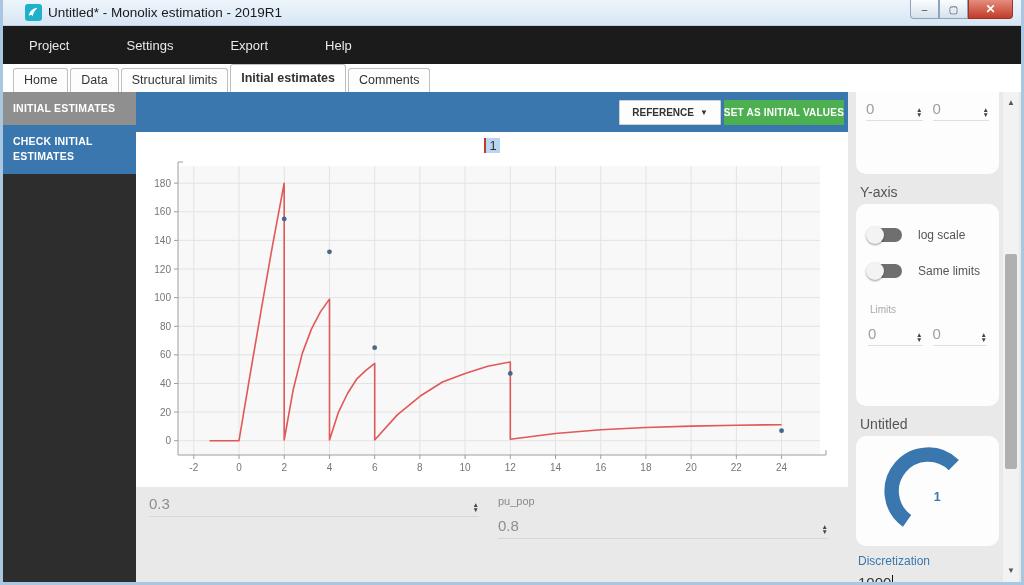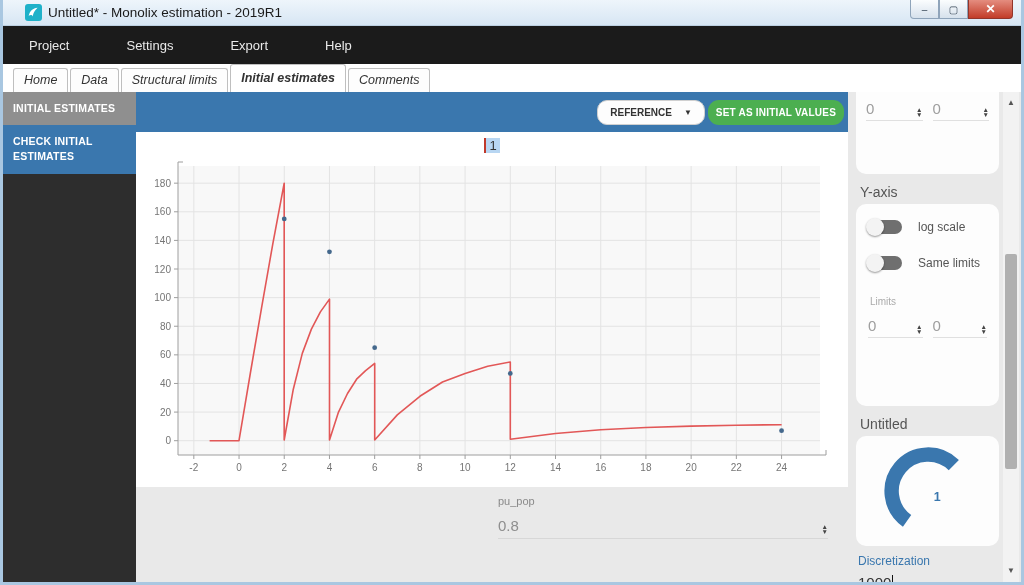--- a/index.html
+++ b/index.html
@@ -15,35 +15,35 @@
   .win-btn { width:29px; height:19px; border:1px solid #8fa4ba; border-top:none; background:linear-gradient(#fbfdfe,#d6e1ec); color:#3b4a5a; font-size:10px; display:flex; align-items:center; justify-content:center; }
   .win-btn.first { border-radius:0 0 0 4px; }
   .win-btn.close { width:45px; border-radius:0 0 4px 0; background:linear-gradient(#e48d7f,#c23c28); color:#fff; font-weight:bold; font-size:12px; border-color:#93352a; }
 
   
   .menubar { height:38px; background:#1b1b1b; display:flex; align-items:center; padding-left:26px; gap:5px; }
   .menu-item { color:#e9e9e9; font-size:13px; padding:10px 24px 10px 0; margin-right:28px; cursor:default; }
 
   
   .tabbar { height:28px; background:#ffffff; display:flex; align-items:flex-end; padding-left:10px; position:relative; }
-  .tab { font-size:12.5px; color:#333; background:#fdfdfd; border:1px solid #bfbfbf; border-bottom:none; border-radius:3px 3px 0 0; padding:4px 10px 5px 10px; margin-right:2px; height:24px;font-style:italic; }
+  .tab { font-size:12.5px; color:#333; background:#fdfdfd; border:1px solid #bfbfbf; border-bottom:none; border-radius:3px 3px 0 0; padding:4px 10px 5px 10px; margin-right:2px; height:24px; }
   .tab.active { font-weight:bold; height:28px; background:#fff; position:relative; z-index:2; padding-top:6px; }
 
   
   .content { display:flex; height:490px; }
   .sidebar { width:133px; background:#2d2d2d; flex:none; }
   .side-item { color:#fff; font-size:10.5px; font-weight:bold; padding:9px 10px; line-height:1.45; letter-spacing:.2px; }
   .side-item.gray { background:#8f8f8f; }
   .side-item.active { background:#3a77ae; }
 
   .main { width:712px; flex:none; display:flex; flex-direction:column; background:#e9e9e9; }
   .bluebar { height:40px; background:#3a77ae; display:flex; align-items:center; justify-content:flex-end; padding-right:4px; gap:3px; flex:none; }
-  .btn-ref { background:#fdfdfd; border:1px solid #d0d0d0; border-radius:10px; font-size:10px; font-weight:bold; color:#333; padding:6px 12px; display:flex; align-items:center; gap:12px; }
+  .btn-ref { background:#fdfdfd; border:1px solid #d0d0d0; border-radius:1px; font-size:10px; font-weight:bold; color:#333; padding:6px 12px; display:flex; align-items:center; gap:6px; }
   .btn-ref .arrow { font-size:8px; color:#333; }
-  .btn-green { background:#4caf50; border-radius:11px; font-size:10px; font-weight:bold; color:#fff; padding:7px 8px; letter-spacing:.2px; }
+  .btn-green { background:#4caf50; border-radius:0; font-size:10px; font-weight:bold; color:#fff; padding:7px 0; letter-spacing:.2px; }
 
   .chart-panel { height:355px; background:#ffffff; flex:none; padding-top:6px; }
   .chart-title { text-align:center; height:22px; font-size:13px; color:#333; }
   .chart-title .sel { background:#b8d6f2; padding:0 3px; border-left:2px solid #c0392b; }
   .chart-svg { display:block; margin-left:8px; }
 
   .params { flex:1; display:flex; padding:8px 0 0 13px; gap:19px; }
   .param-field { width:330px; }
   .param-label { font-size:11px; color:#8a8a8a; margin-bottom:10px; }
   .param-row { display:flex; align-items:flex-end; border-bottom:1px solid #d7d7d7; padding-bottom:4px; }
@@ -52,21 +52,21 @@
   .spinner span { font-size:6.5px; color:#444; }
 
   
   .rightpanel { flex:1; background:#e9e9e9; position:relative; padding:0 22px 0 8px; overflow:hidden; }
   .card { background:#fdfdfd; border-radius:10px; }
   .card1 { border-radius:0 0 10px 10px; height:82px; padding:8px 10px; }
   .num-row { display:flex; gap:10px; }
   .num-input { flex:1; display:flex; align-items:flex-end; border-bottom:1px solid #e0e0e0; padding-bottom:3px; }
   .num-input .val { flex:1; font-size:15px; color:#9e9e9e; }
   .section-label { font-size:14px; color:#555; margin:10px 0 4px 4px; }
-  .card2 { height:202px; padding:16px 12px 0 12px; }
+  .card2 { height:202px; padding:24px 12px 0 12px; }
   .toggle-row { display:flex; align-items:center; gap:16px; margin-bottom:22px; }
   .toggle { width:34px; height:14px; border-radius:8px; background:#6f6f6f; position:relative; flex:none; }
   .toggle .knob { width:18px; height:18px; border-radius:50%; background:#f3f3f3; position:absolute; left:-2px; top:-2px; box-shadow:0 1px 2px rgba(0,0,0,.4); }
   .toggle-label { font-size:12px; color:#555; }
   .limits-label { font-size:10px; color:#ababab; margin:26px 0 10px 2px; }
   .card3 { height:110px; margin-top:4px; display:flex; align-items:center; justify-content:center; }
   .disc-label { font-size:12px; color:#3a77ae; margin:8px 0 4px 2px; }
   .disc-row { display:flex; align-items:flex-end; padding:2px 2px 3px 2px; }
   .disc-val { flex:1; font-size:15px; color:#333; display:flex; align-items:center; }
   .caret { display:inline-block; width:1px; height:15px; background:#111; margin-left:1px; }
@@ -210,20 +210,27 @@
             <circle cx="140.24647887323943" cy="58.93564356435644" r="2.4" fill="#44688c"></circle>
             <circle cx="185.45774647887325" cy="91.84158415841586" r="2.4" fill="#44688c"></circle>
             <circle cx="230.66901408450704" cy="187.6980198019802" r="2.4" fill="#44688c"></circle>
             <circle cx="366.30281690140845" cy="213.45049504950495" r="2.4" fill="#44688c"></circle>
             <circle cx="637.5704225352113" cy="270.6782178217822" r="2.4" fill="#44688c"></circle>
           </svg>
       </div>
 
       <div class="params">
         <div class="param-field">
+          <div class="param-row">
+            <span class="param-value">0.3</span>
+            <span class="spinner">
+                <span>▲</span>
+                <span>▼</span>
+              </span>
+          </div>
         </div>
         <div class="param-field">
           <div class="param-label">pu_pop</div>
           <div class="param-row">
             <span class="param-value">0.8</span>
             <span class="spinner">
                 <span>▲</span>
                 <span>▼</span>
               </span>
           </div>

